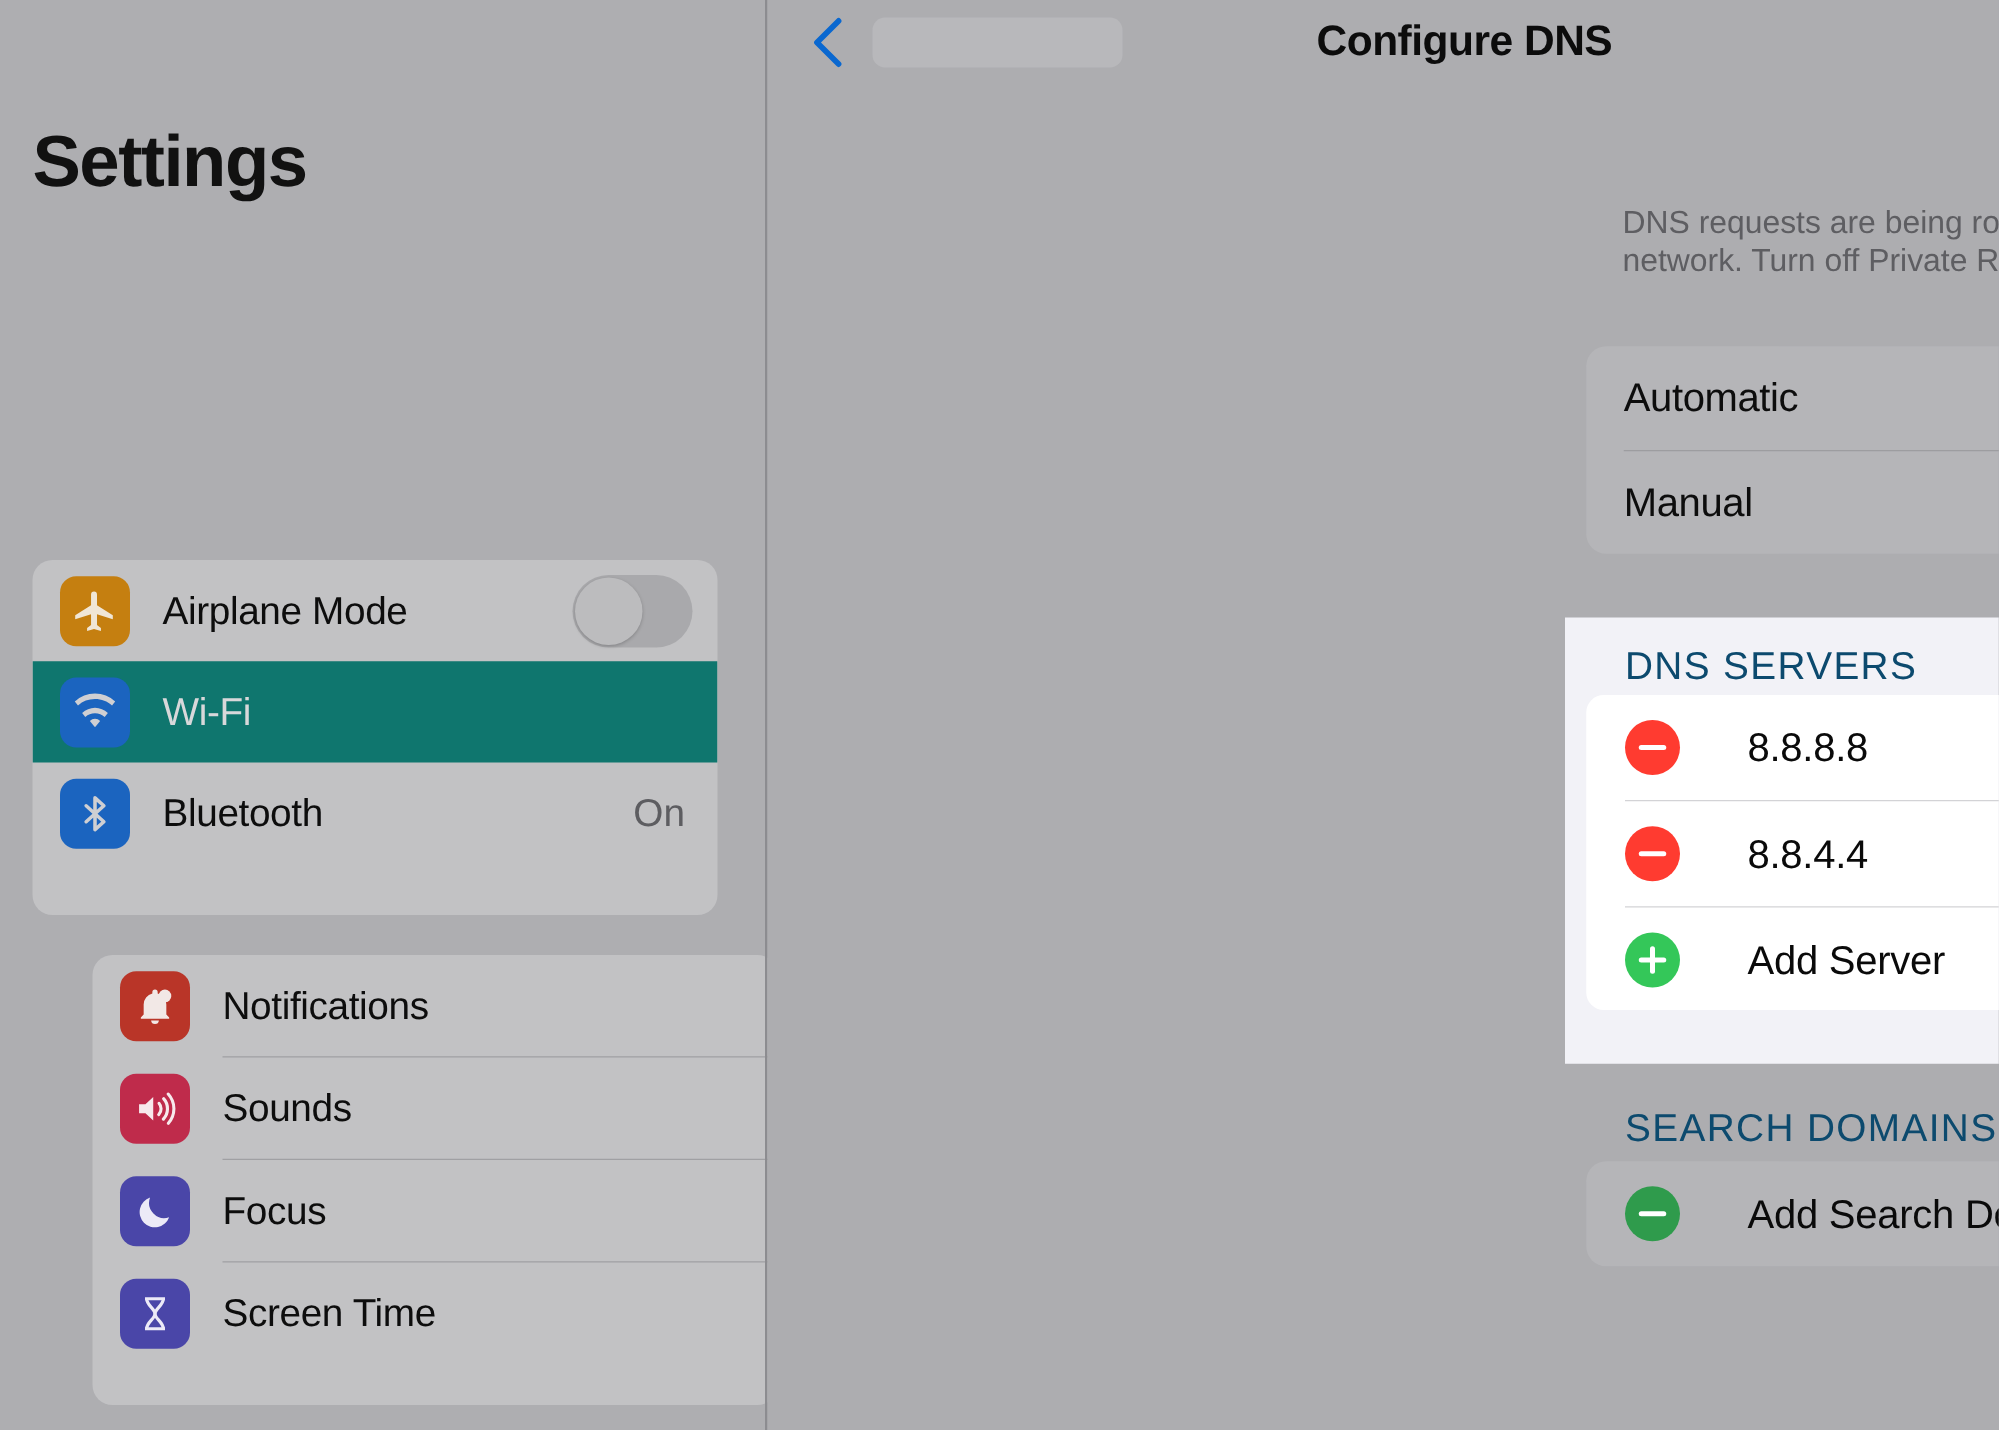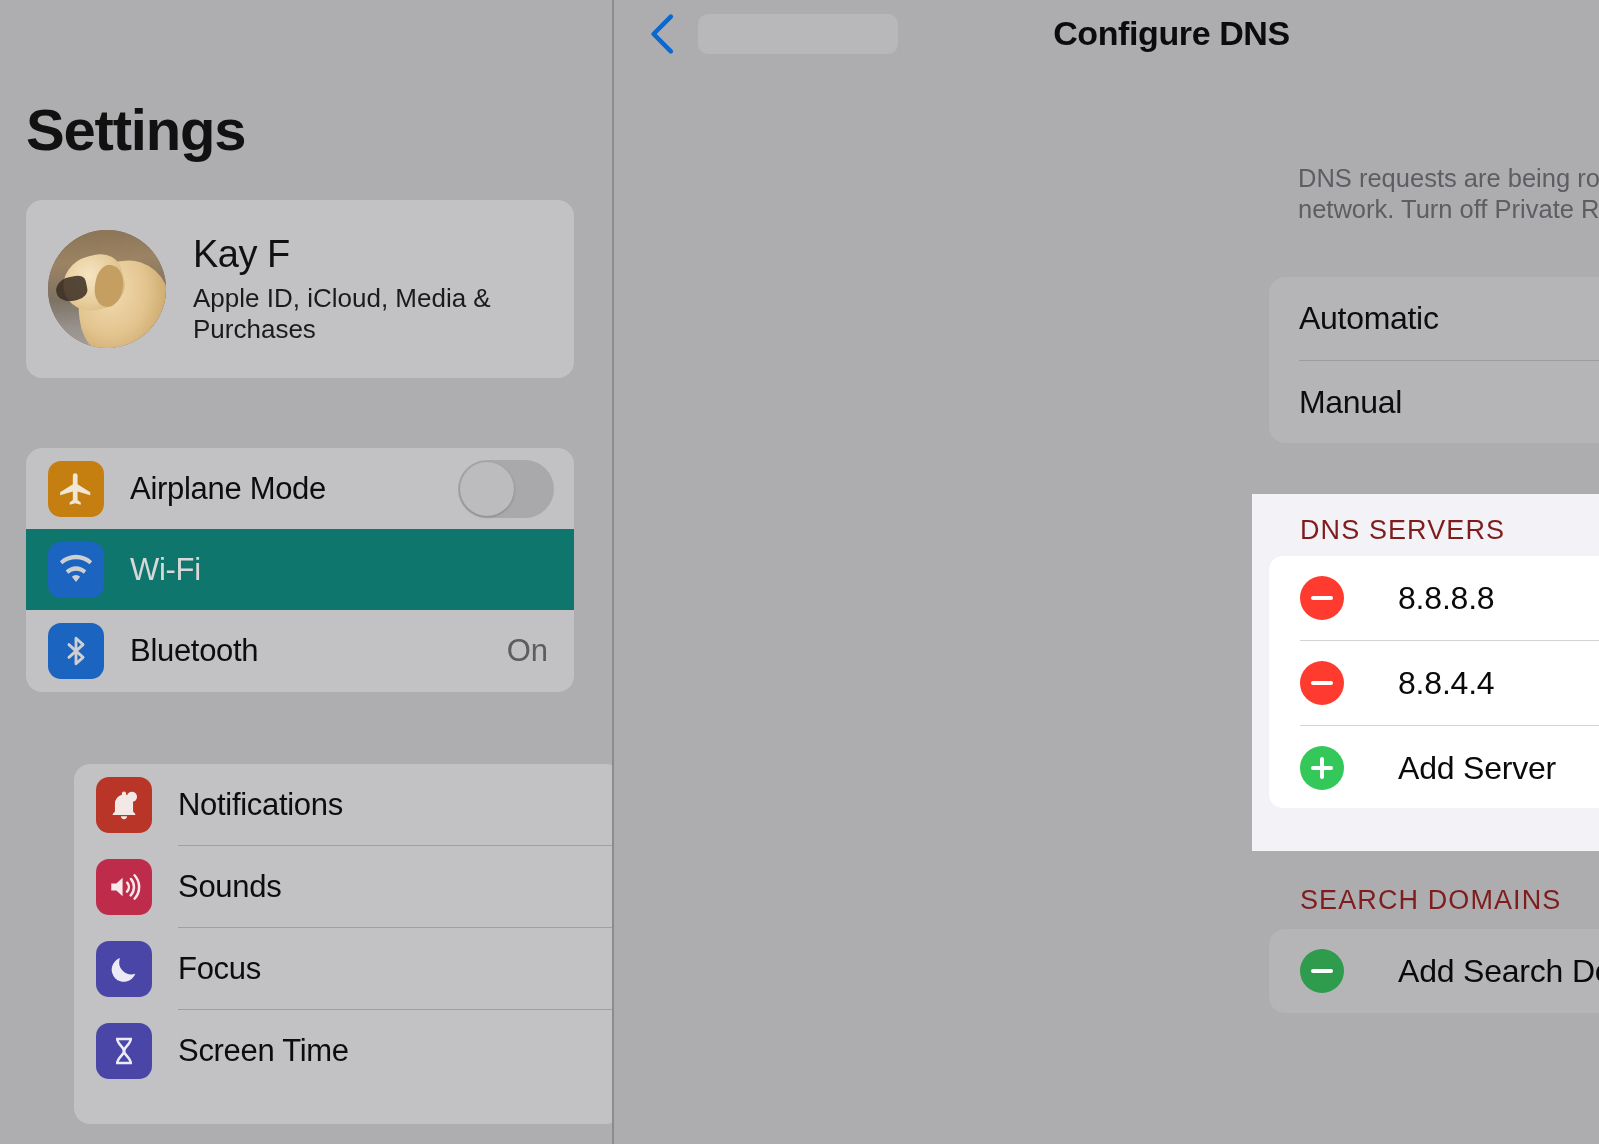--- a/index.html
+++ b/index.html
@@ -60,21 +60,21 @@
   }
   .avatar .ear {
     position: absolute; left: 40%; top: 30%; width: 24%; height: 36%;
     background: #c59f62; border-radius: 46% 54% 50% 50%; transform: rotate(10deg);
   }
   .profile-text { margin-left: 27px; }
   .profile-name { font-size: 38px; color: #111; letter-spacing: -0.5px; }
   .profile-sub { font-size: 26px; color: #1b1b1b; line-height: 1.18; margin-top: 7px; }
 
   
-  .conn-card { top: 448px; height: 244px; overflow: hidden; text-align: right; }
+  .conn-card { top: 448px; height: 284px; overflow: hidden; text-align: right; }
   .row {
     display: flex; align-items: center; height: 81px; padding-left: 22px; position: relative;
   }
   .row.selected { background: #0f766e; }
   .row-icon {
     width: 56px; height: 56px; border-radius: 13px; flex: 0 0 auto;
     display: flex; align-items: center; justify-content: center;
   }
   .row-label { font-size: 31px; color: #0d0d0d; margin-left: 26px; letter-spacing: -0.3px; }
   .row.selected .row-label { color: #d8d8da; }
@@ -136,21 +136,21 @@
   .mode-row { height: 83px; display: flex; align-items: center; padding: 0 30px; position: relative; }
   .mode-label { font-size: 32px; color: #0d0d0d; letter-spacing: -0.3px; }
   .mode-sep { height: 1px; background: #9d9da0; margin: 0 30px; }
 
   
   .highlight-band {
     position: absolute; left: 638px; top: 494px; width: 925px; height: 357px;
     background: #f2f2f7;
   }
   .sec-header {
-    position: absolute; font-size: 27px; letter-spacing: 1.1px; color: #7f1d1d;
+    position: absolute; font-size: 31px; letter-spacing: 1.1px; color: #0c4a6e;
   }
   .hl-header { left: 686px; top: 515px; }
   .dns-card {
     position: absolute; left: 655px; top: 556px; width: 886px; height: 252px;
     background: #ffffff; border-radius: 14px; overflow: hidden;
   }
   .dns-row { height: 84px; display: flex; align-items: center; padding-left: 31px; }
   .dns-sep { height: 1px; background: #d3d3d6; margin-left: 31px; }
   .circ-btn {
     width: 44px; height: 44px; border-radius: 50%; flex: 0 0 auto;
@@ -170,33 +170,20 @@
 </style>
 </head>
 <body>
 
 <div class="screen">
 
   <div class="sidebar">
 
     <div class="settings-title">Settings</div>
 
-    <div class="card profile-card">
-      <div class="avatar">
-        <div class="sky"></div>
-        <div class="dogbody"></div>
-        <div class="doghead"></div>
-        <div class="ear"></div>
-        <div class="snout"></div>
-      </div>
-      <div class="profile-text">
-        <div class="profile-name">Kay F</div>
-        <div class="profile-sub">Apple ID, iCloud, Media &amp; Purchases</div>
-      </div>
-    </div>
 
     <div class="card conn-card">
 
       <div class="row">
         <div class="row-icon ic-airplane">
           <svg width="38" height="38" viewBox="0 0 24 24" fill="#f0e6d6">
             <path d="M21 16v-2l-8-5V3.5A1.5 1.5 0 0 0 11.5 2 1.5 1.5 0 0 0 10 3.5V9l-8 5v2l8-2.5V19l-2 1.5V22l3.5-1 3.5 1v-1.5L13 19v-5.5z"></path>
           </svg>
         </div>
         <div class="row-label">Airplane Mode</div>

